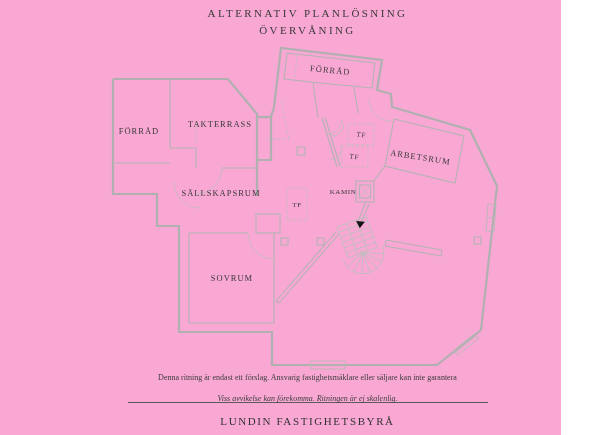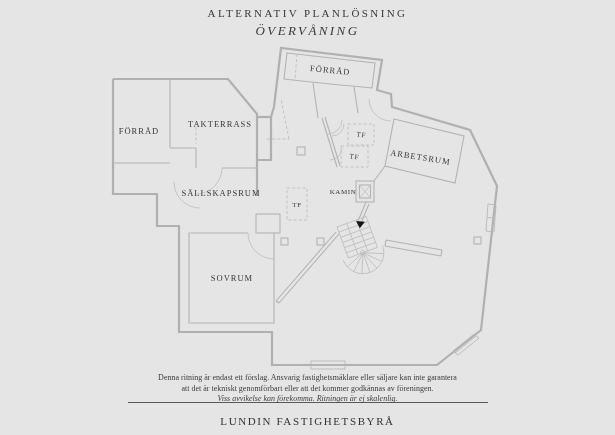--- a/index.html
+++ b/index.html
@@ -1,20 +1,20 @@
 <!DOCTYPE html>
 <html><head>
 <meta charset="utf-8">
 <style>
   html,body{margin:0;padding:0;background:#fff;}
-  .page{position:relative;width:615px;height:435px;background:#e5e5e5;overflow:hidden;
+  .page{position:relative;width:561px;height:435px;background:#f9a8d4;overflow:hidden;
         font-family:"Liberation Serif", serif;color:#2f2f2f;}
   .title{position:absolute;top:5px;left:0;width:615px;text-align:center;}
   .title .t1{font-size:11px;letter-spacing:2.4px;color:#3a3a3a;line-height:17px;}
-  .title .t2{font-size:13px;letter-spacing:2.4px;color:#3a3a3a;line-height:17px;font-style:italic;}
+  .title .t2{font-size:11px;letter-spacing:2.4px;color:#3a3a3a;line-height:17px;}
   .plan-svg{position:absolute;left:0;top:0;width:615px;height:435px;}
   .disclaimer{position:absolute;top:372px;left:0;width:615px;text-align:center;
               font-size:8px;line-height:11px;color:#3c3c3c;}
   .rule{position:absolute;top:402px;left:128px;width:360px;border-top:1px solid #5a5a5a;height:0;}
   .footnote{position:absolute;top:394px;left:0;width:615px;text-align:center;
             font-style:italic;font-size:8px;color:#3c3c3c;}
   .company{position:absolute;top:415px;left:0;width:615px;text-align:center;
            font-size:11px;letter-spacing:1.6px;color:#333;}
   
   .w2{stroke:#b0b0b0;stroke-width:2.2;fill:none;stroke-linejoin:miter;}
@@ -121,21 +121,20 @@
       <text class="lbl" x="232" y="281">SOVRUM</text>
       <text class="lbl-sm" x="343" y="194">KAMIN</text>
       <text class="lbl-sm" x="297" y="207">TF</text>
       <text class="lbl-sm" x="361" y="137" transform="rotate(8 361 137)">TF</text>
       <text class="lbl-sm" x="354" y="159" transform="rotate(8 354 159)">TF</text>
     </g>
   </svg>
 
   <div class="disclaimer">
     <div>Denna ritning är endast ett förslag. Ansvarig fastighetsmäklare eller säljare kan inte garantera</div>
-    <div>att det är tekniskt genomförbart eller att det kommer godkännas av föreningen.</div>
   </div>
 
   <div class="rule"></div>
 
   <div class="footnote">Viss avvikelse kan förekomma. Ritningen är ej skalenlig.</div>
   <div class="company">LUNDIN FASTIGHETSBYRÅ</div>
 
 </div>
 
 </body></html>

